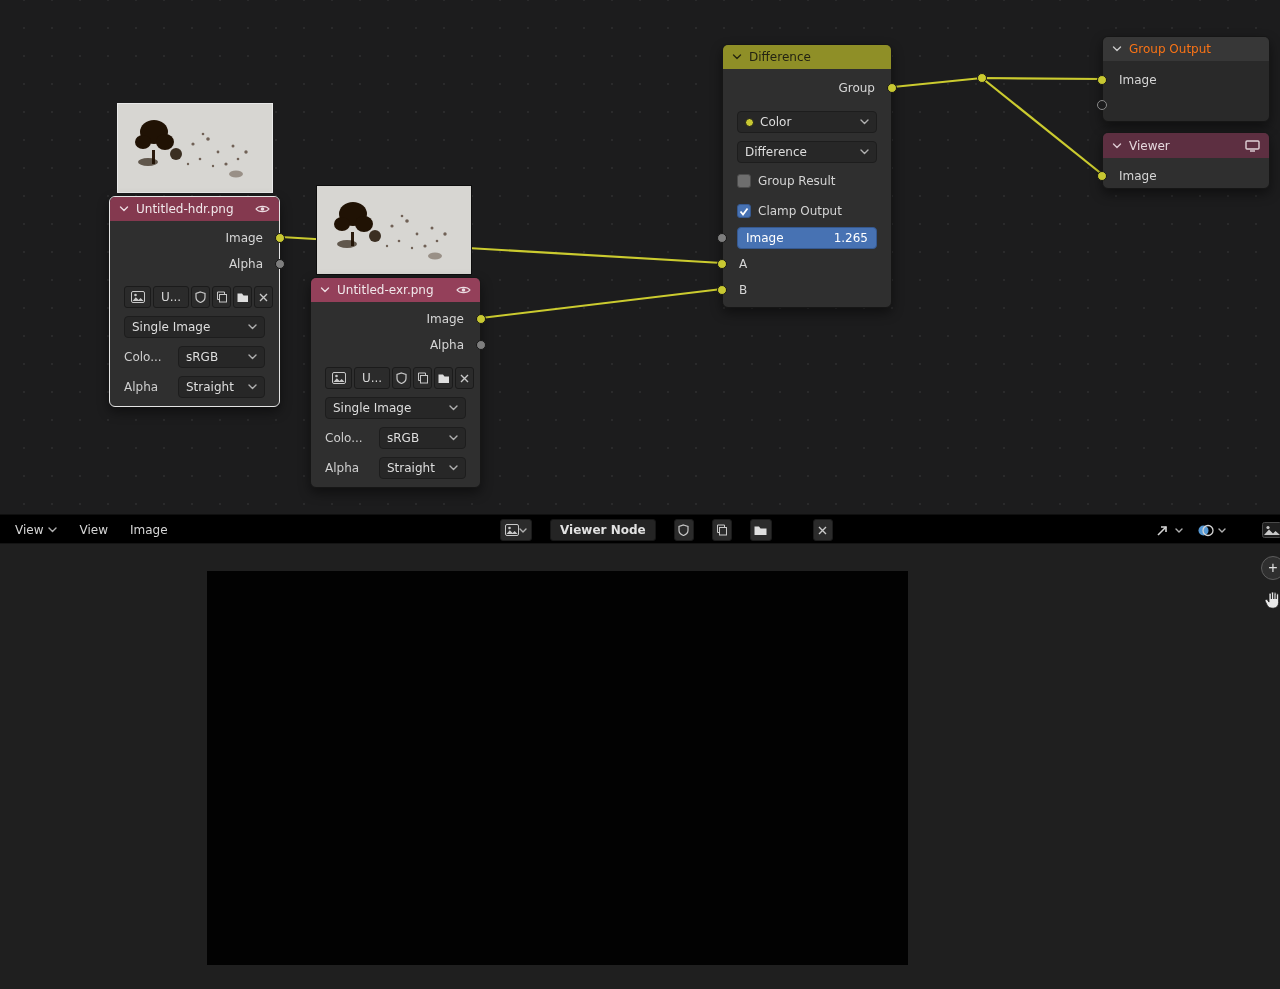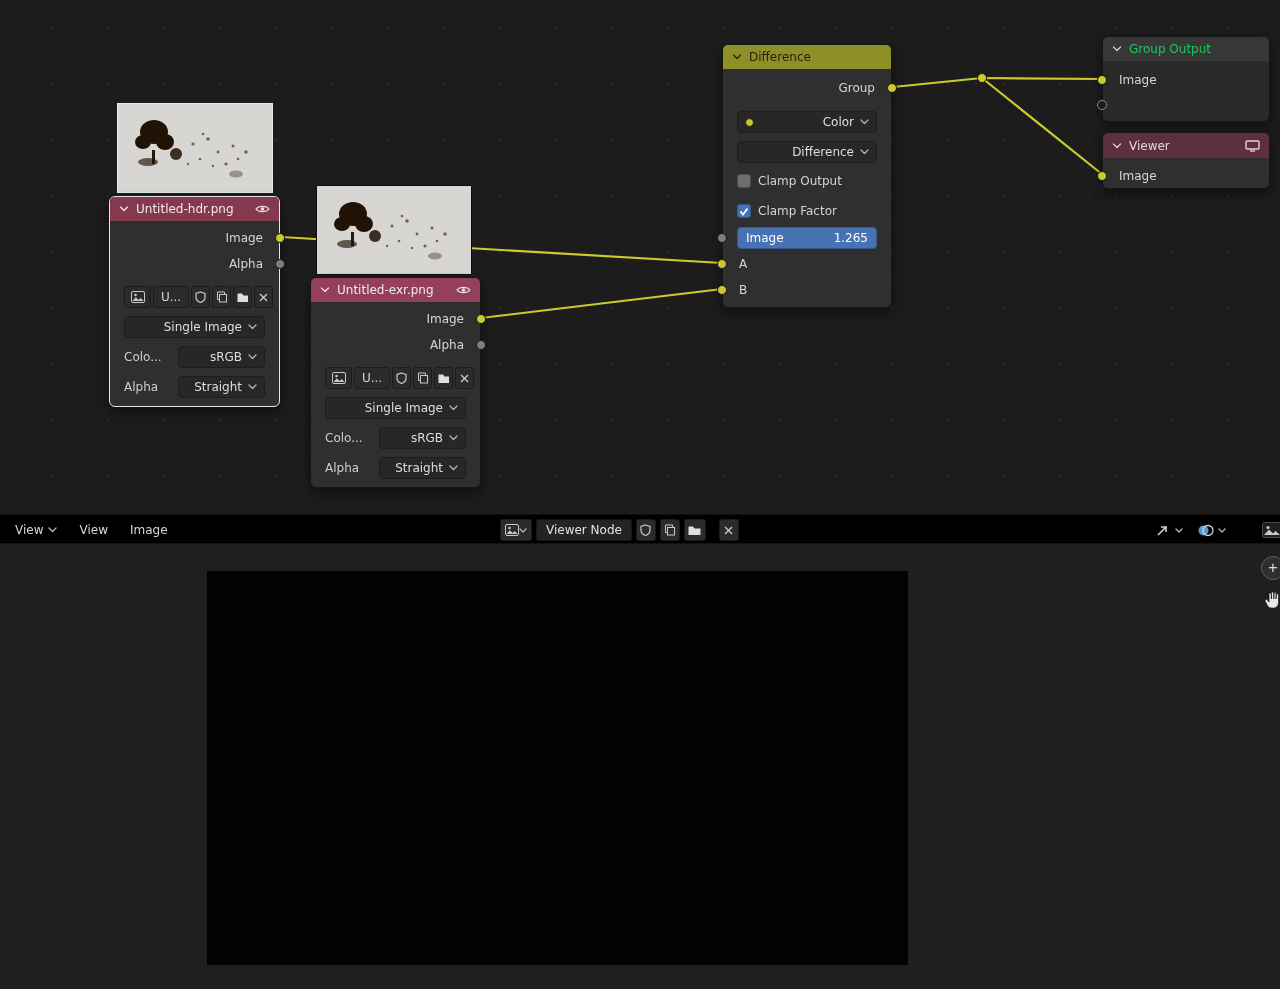--- a/index.html
+++ b/index.html
@@ -32,21 +32,21 @@
   }
   .node.selected { border-color:#e4e4e4; }
   .node-header {
     position:absolute; left:0; top:0; right:0; height:24px;
     display:flex; align-items:center; gap:7px; padding:0 9px;
     border-radius:5px 5px 0 0; font-size:12px;
   }
   .image-header { background:#84394f; color:#f0e7ea; }
   .image-header.brighter { background:#94405a; }
   .diff-header { background:#8f8f27; color:#232312; }
-  .plain-header { background:#373737; color:#22c55e; }
+  .plain-header { background:#373737; color:#f97316; }
   .viewer-header { background:#5d2f41; color:#e6d8dd; }
   .node-title { flex:1; white-space:nowrap; overflow:hidden; }
 
   .cv path { fill:none; stroke-width:1.4; stroke-linecap:round; stroke-linejoin:round; }
   .image-header .cv path { stroke:#ecdce2; }
   .diff-header .cv path { stroke:#26260f; }
   .plain-header .cv path { stroke:#c9c9c9; }
   .viewer-header .cv path { stroke:#dcc9d1; }
   .ddcv path { stroke:#b0b0b0; }
 
@@ -61,21 +61,21 @@
   }
   .socket.yellow { background:#c8c832; }
   .socket.gray   { background:#7e7e7e; }
   .socket.virtual{ background:#1c1c1d; border-color:#8a8a8a; }
 
   .dd {
     height:22px; background:#272727; border:1px solid #1d1d1d; border-radius:4px;
     display:flex; align-items:center; gap:6px; padding:0 7px; color:#dedede;
     width:100%;
   }
-  .dd .ddlbl { flex:1; white-space:nowrap; overflow:hidden;text-align:right; }
+  .dd .ddlbl { flex:1; white-space:nowrap; overflow:hidden; }
   .dot { width:9px; height:9px; border-radius:50%; background:#c8c832; border:1px solid #191919; flex:none; }
 
   .ibtn {
     height:22px; background:#2b2b2b; border:1px solid #1b1b1b; border-radius:3px;
     display:flex; align-items:center; justify-content:center; padding:0 3px;
     color:#d6d6d6; font-family:inherit; font-size:12px; flex:none;
   }
   .btnrow { gap:2px; }
 
   .cbrow { height:16px; gap:7px; }
@@ -93,21 +93,21 @@
   
   .editor-header {
     position:absolute; left:0; top:514px; width:1280px; height:30px;
     background:#000000; border-top:1px solid #0f0f0f; border-bottom:1px solid #141414;
   }
   .menu-left { position:absolute; left:6px; top:0; height:30px; display:flex; align-items:center; gap:4px; }
   .menu-btn {
     background:transparent; border:none; color:#d6d6d6; font-family:inherit; font-size:12px;
     height:22px; padding:0 9px; display:flex; align-items:center; gap:5px; border-radius:3px;
   }
-  .datablock { position:absolute; left:500px; top:4px; height:22px; display:flex; align-items:center; gap:4px; }
+  .datablock { position:absolute; left:500px; top:4px; height:22px; display:flex; align-items:center; gap:18px;font-weight:bold; }
   .db-browse { width:32px; }
   .db-name {
     height:22px; background:#242424; border:1px solid #161616; border-radius:3px;
     padding:0 9px; line-height:20px; color:#e2e2e2; min-width:86px;
   }
   .xgap { width:5px; }
   .hdr-right { position:absolute; left:1153px; top:4px; display:flex; align-items:center; gap:10px; }
   .tool-toggle { display:flex; align-items:center; gap:4px; background:transparent; border:none; padding:0 2px; height:22px; }
   .corner-icon { position:absolute; left:1262px; top:7px; }
 
@@ -372,29 +372,29 @@
         <div class="dd">
           <span class="ddlbl">Difference</span>
           <svg class="cv ddcv" width="9" height="6">
               <path d="M1 1l3.5 3.5L8 1"></path>
             </svg>
         </div>
       </div>
 
       <div class="nrow cbrow" style="top:128px">
         <span class="cb off"></span>
-        <span>Clamp Output</span>
+        <span>Group Result</span>
       </div>
       <div class="nrow cbrow" style="top:158px">
         <span class="cb on">
           <svg width="10" height="9">
               <path d="M1.5 4.5l2.5 3L8.5 1.5" stroke="#fff" stroke-width="1.8" fill="none"></path>
             </svg>
         </span>
-        <span>Clamp Factor</span>
+        <span>Clamp Output</span>
       </div>
 
       <div class="nrow" style="top:182px">
         <div class="slider">
           <span>Image</span>
           <span>1.265</span>
         </div>
       </div>
 
       <div class="in-label" style="top:208px">A</div>

